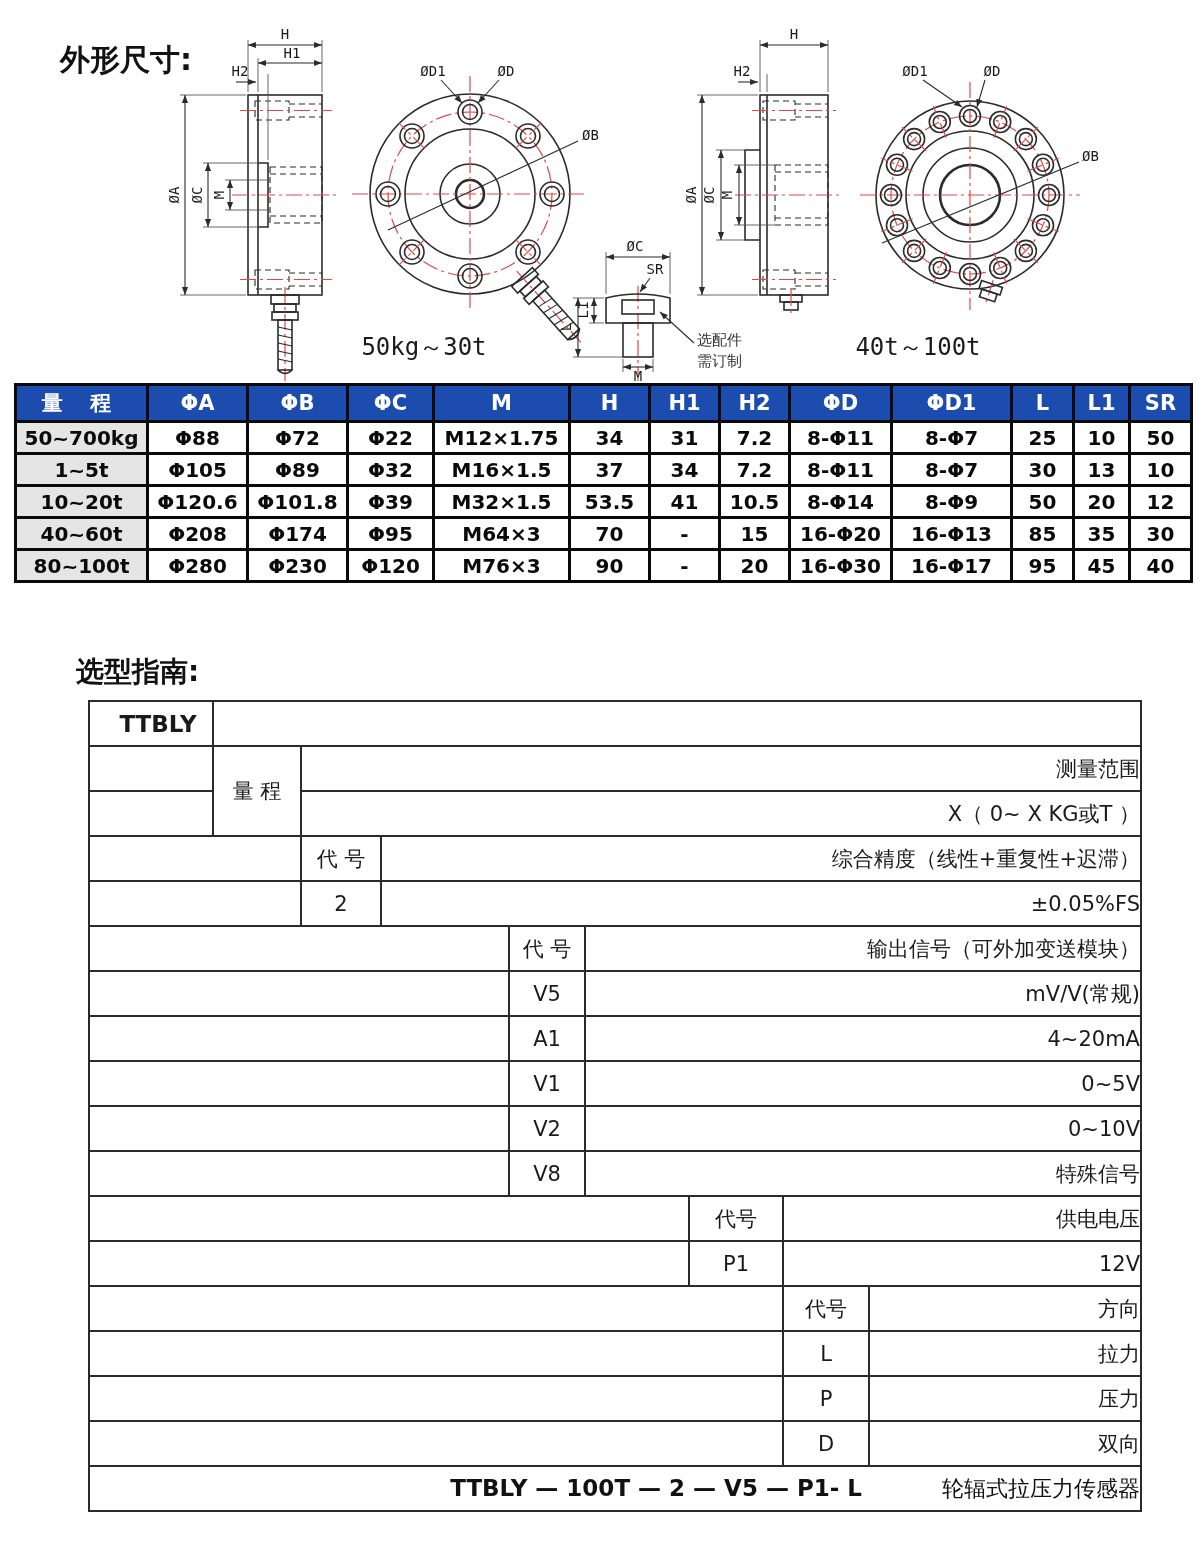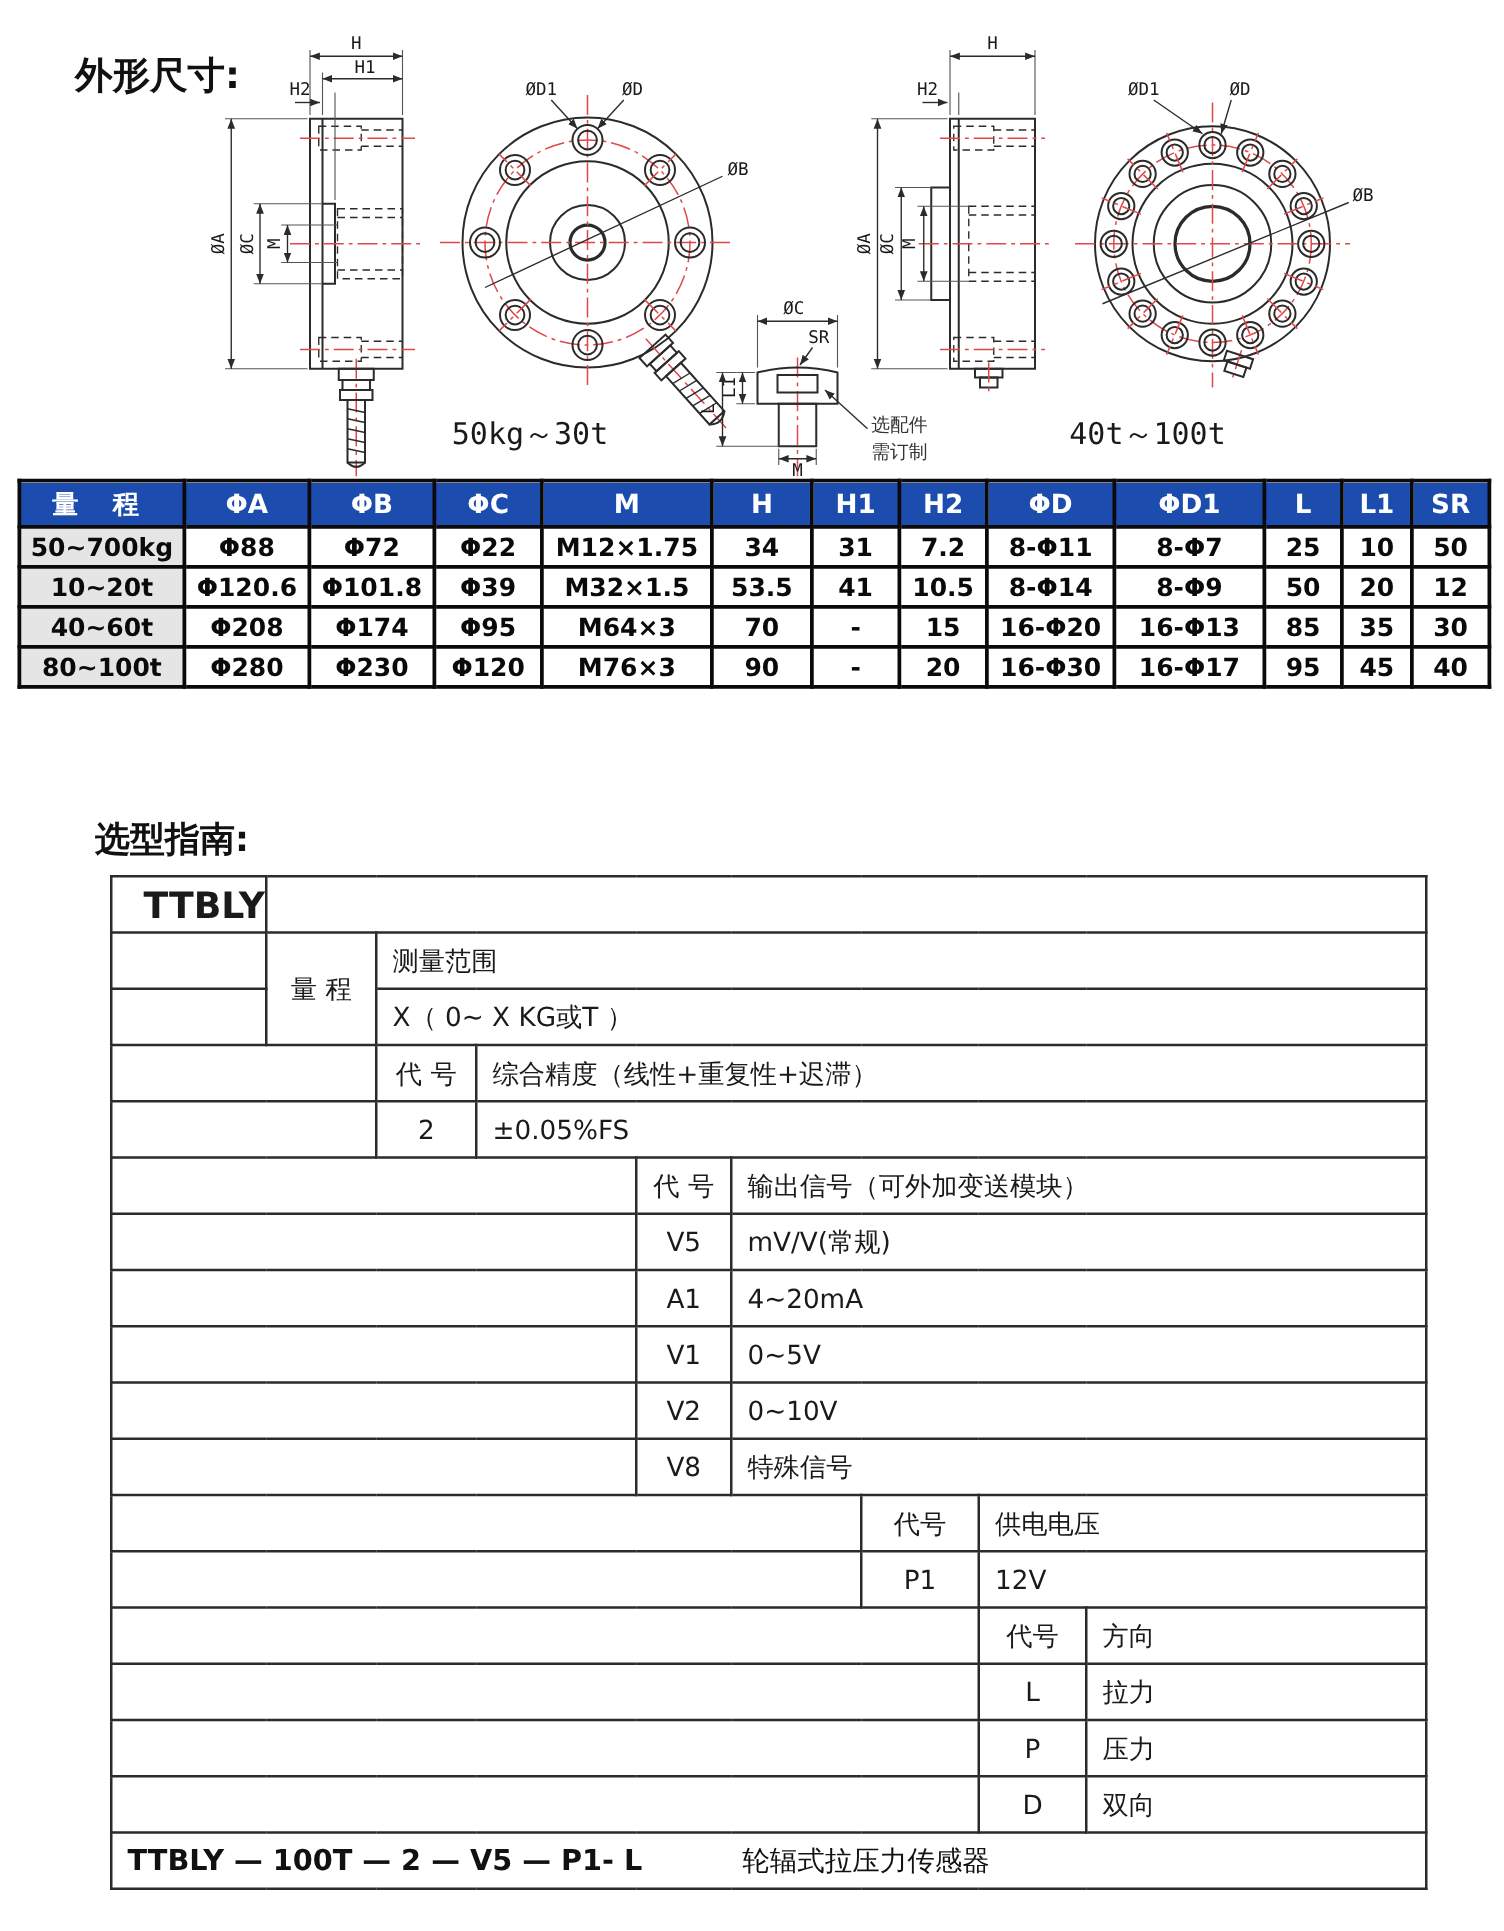--- a/index.html
+++ b/index.html
@@ -25,22 +25,22 @@
   table.dimtbl th,table.dimtbl td{border:3px solid #0a0a0a;text-align:center;vertical-align:middle;padding:0;overflow:hidden;}
   table.dimtbl th{background:#1c4dae;color:#fff;font-size:21px;font-weight:bold;height:34px;}
   table.dimtbl td{background:#fff;color:#0a0a0a;font-size:20px;font-weight:bold;height:29px;}
   table.dimtbl td.lab{background:#e5e5e5;}
   th.sp{letter-spacing:10px;}
 
   table.seltbl{position:absolute;left:88px;top:700px;width:1052px;border-collapse:collapse;table-layout:fixed;}
   table.seltbl td{border:2px solid #2b2b2b;background:#fff;color:#1a1a1a;font-size:21px;vertical-align:middle;padding:0;}
   table.seltbl tr{height:45px;}
   table.seltbl td.code{text-align:center;}
-  table.seltbl td.desc{text-align:left;padding-left:12px;}
-  table.seltbl td.modelcell{font-weight:bold;font-size:29px;text-align:right;padding-left:14px;}
+  table.seltbl td.desc{text-align:right;padding-left:12px;}
+  table.seltbl td.modelcell{font-weight:bold;font-size:23px;text-align:center;padding-left:14px;}
   .model-string{font-weight:bold;font-size:23px;color:#111;}
   .product-name{font-size:22px;color:#111;margin-left:80px;font-weight:normal;margin-top:20px;}
 </style>
 </head>
 <body>
 
 <div class="page">
 
   <div class="sec-title t1">外形尺寸:</div>
 
@@ -339,20 +339,35 @@
       <td>34</td>
       <td>31</td>
       <td>7.2</td>
       <td>8-Φ11</td>
       <td>8-Φ7</td>
       <td>25</td>
       <td>10</td>
       <td>50</td>
     </tr>
     <tr>
+      <td class="lab">1~5t</td>
+      <td>Φ105</td>
+      <td>Φ89</td>
+      <td>Φ32</td>
+      <td>M16×1.5</td>
+      <td>37</td>
+      <td>34</td>
+      <td>7.2</td>
+      <td>8-Φ11</td>
+      <td>8-Φ7</td>
+      <td>30</td>
+      <td>13</td>
+      <td>10</td>
+    </tr>
+    <tr>
       <td class="lab">10~20t</td>
       <td>Φ120.6</td>
       <td>Φ101.8</td>
       <td>Φ39</td>
       <td>M32×1.5</td>
       <td>53.5</td>
       <td>41</td>
       <td>10.5</td>
       <td>8-Φ14</td>
       <td>8-Φ9</td>

